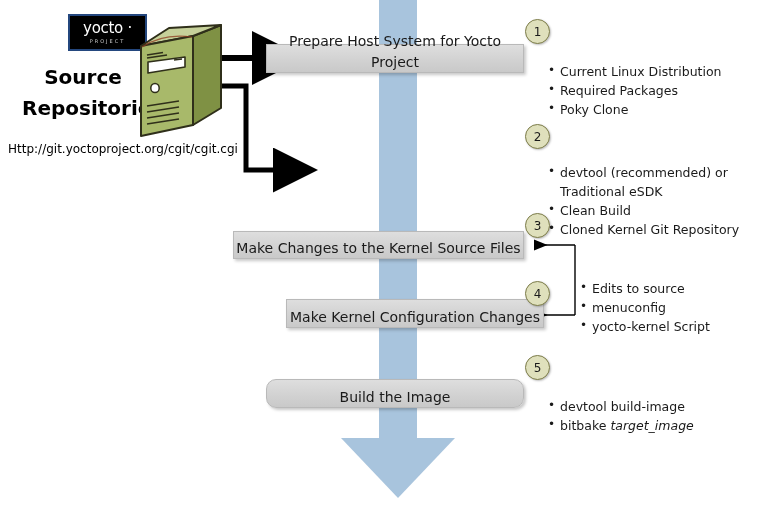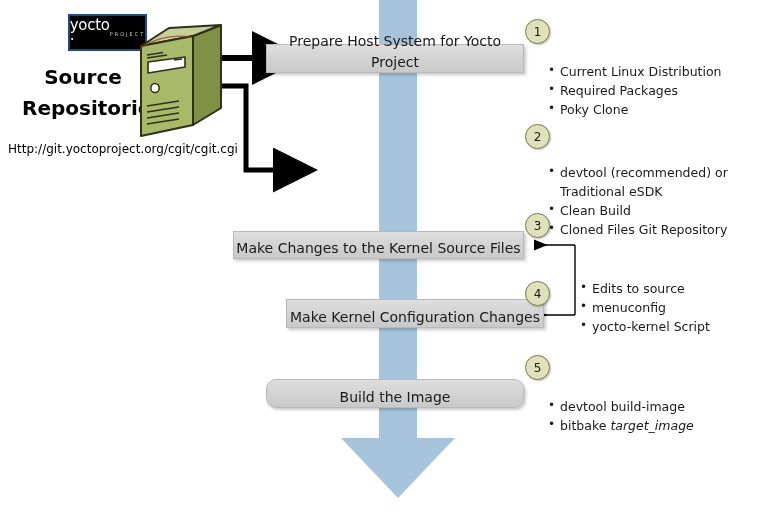--- a/index.html
+++ b/index.html
@@ -22,21 +22,21 @@
   .yocto-logo {
     position: absolute;
     left: 68px;
     top: 14px;
     width: 79px;
     height: 37px;
     background: #000000;
     border: 2px solid #24477e;
     box-sizing: border-box;
     display: flex;
-    flex-direction: row;
+    flex-direction: column;
     align-items: center;
     justify-content: center;
     line-height: 1;
   }
   .yocto-word {
     color: #ffffff;
     font-size: 15px;
     letter-spacing: -0.3px;
     font-family: "DejaVu Sans", sans-serif;
   }
@@ -282,21 +282,21 @@
       <li>Required Packages</li>
       <li>Poky Clone</li>
     </ul>
   </div>
 
   <div class="bullets b2">
     <ul>
       <li>devtool (recommended) or
 Traditional eSDK</li>
       <li>Clean Build</li>
-      <li>Cloned Files Git Repository</li>
+      <li>Cloned Kernel Git Repository</li>
     </ul>
   </div>
 
   <div class="bullets b34">
     <ul>
       <li>Edits to source</li>
       <li>menuconfig</li>
       <li>yocto-kernel Script</li>
     </ul>
   </div>

